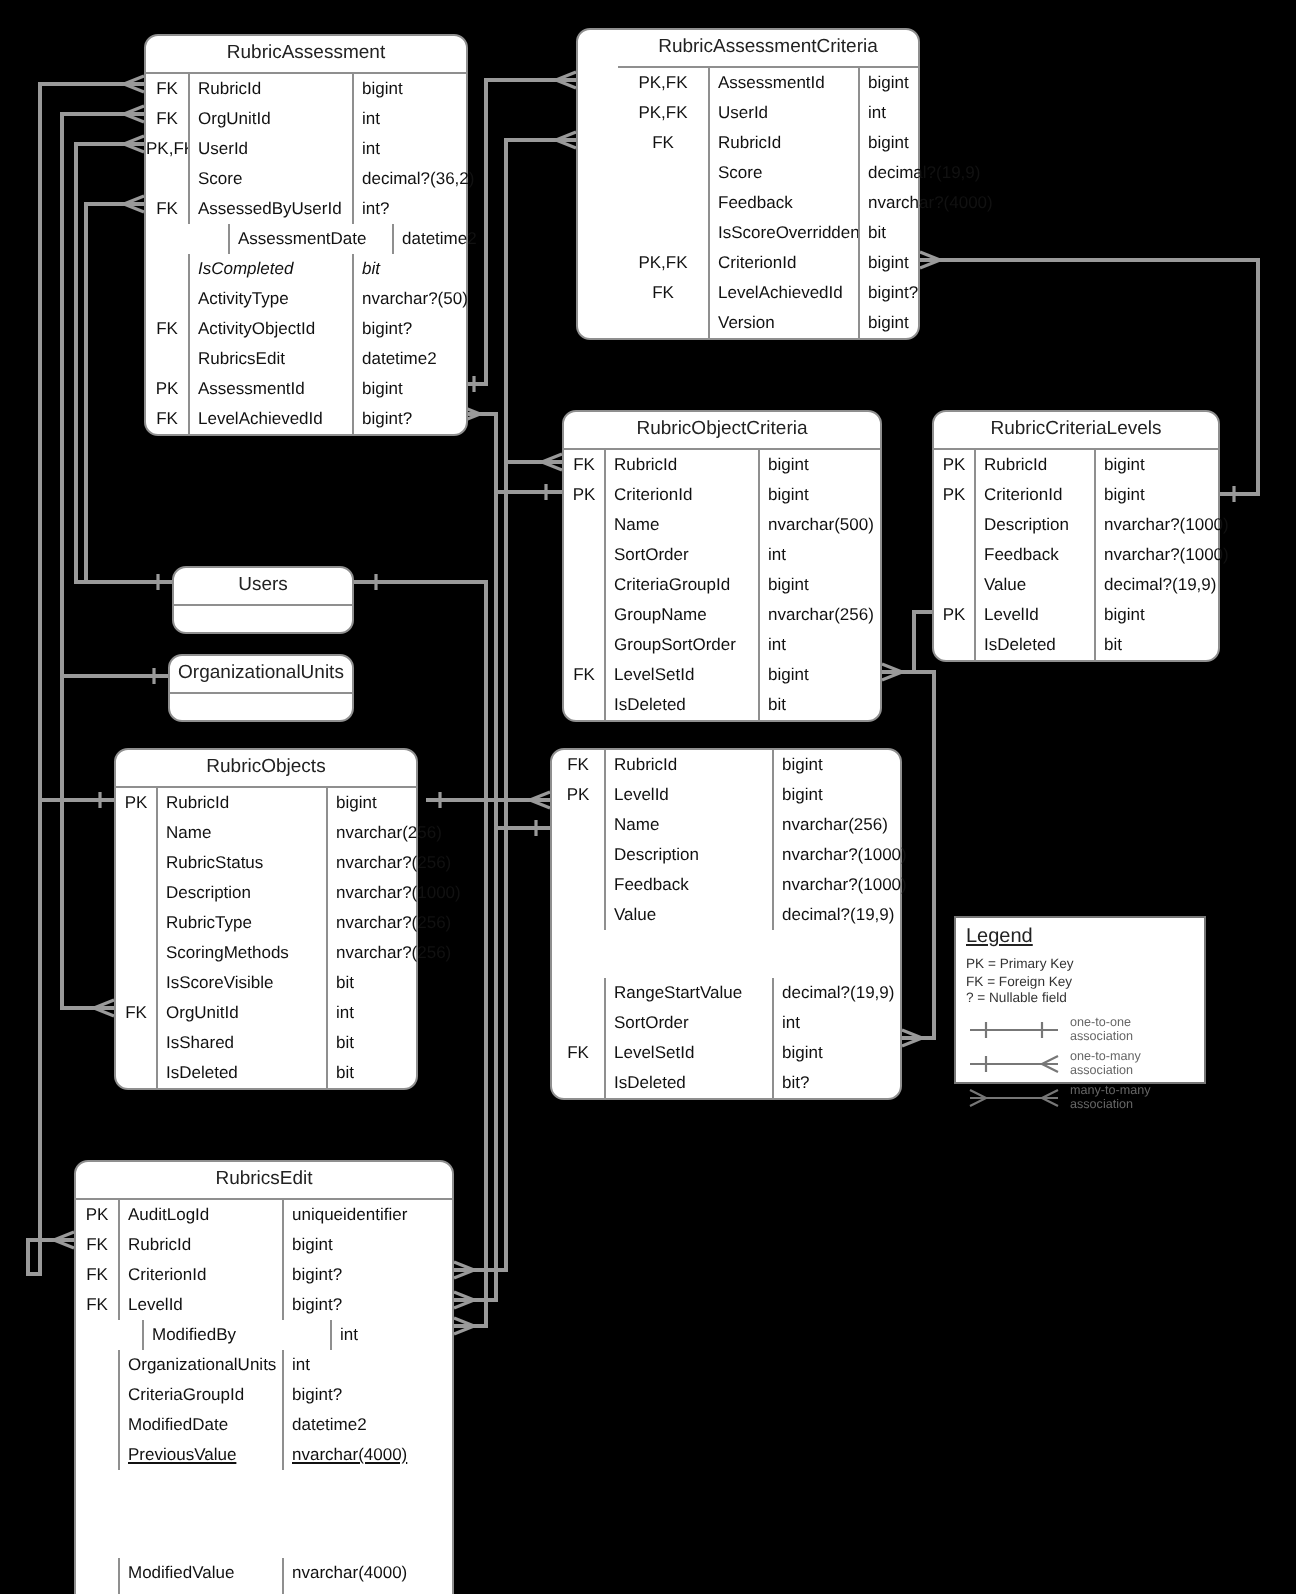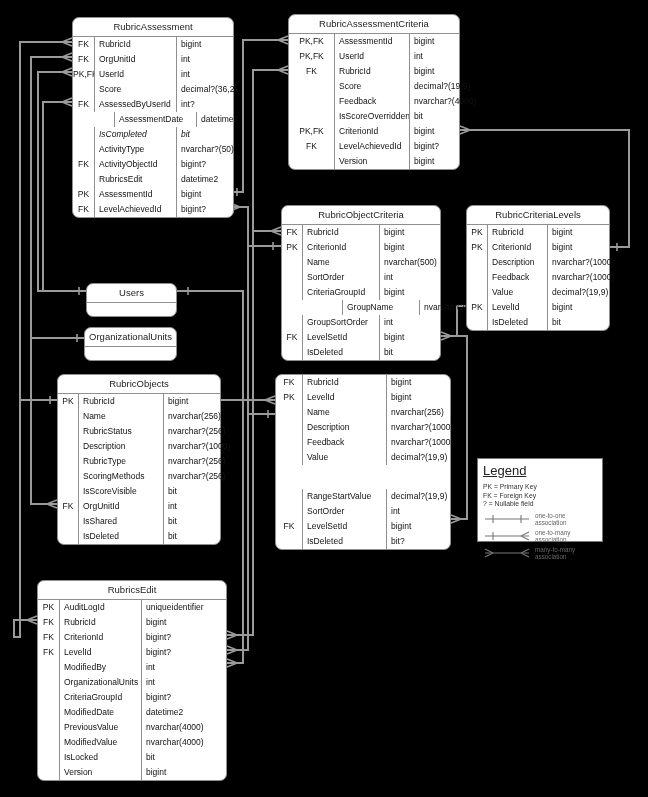--- a/index.html
+++ b/index.html
@@ -24,21 +24,21 @@
   .tbl .rows{position:relative;}
   .tbl .row{display:grid;height:15px;line-height:15px;}
   .tbl .row .k{text-align:center;overflow:hidden;}
   .tbl .row .n{border-left:1px solid #8f8f8f;padding-left:4px;}
   .tbl .row .t{border-left:1px solid #8f8f8f;padding-left:4px;}
   .tbl .empty{height:13px;}
   .legend{
     position:absolute;z-index:2;background:#fff;border:1px solid #777;
     box-sizing:border-box;color:#333;padding:4px 5px;
   }
-  .legend .ltitle{font-size:13px;text-decoration:underline;display:block;margin-bottom:5px;color:#222;}
+  .legend .ltitle{font-size:10px;text-decoration:underline;display:block;margin-bottom:5px;color:#222;}
   .legend .lkey{font-size:6.8px;line-height:8.5px;color:#333;}
   .legend .lassoc{display:flex;align-items:center;margin-top:3px;}
   .legend .lassoc svg{flex:0 0 auto;margin-right:4px;}
   .legend .lassoc span{font-size:6.3px;color:#666;}
 </style>
 </head>
 <body>
 
 <div id="canvas">
 
@@ -166,21 +166,21 @@
             <div class="n">AssessmentId</div>
             <div class="t">bigint</div>
           </div>
           <div class="row" style="grid-template-columns: 21px 82px 1fr;">
             <div class="k">FK</div>
             <div class="n">LevelAchievedId</div>
             <div class="t">bigint?</div>
           </div>
         </div>
       </div>
-      <div class="tbl" style="left: 288px; top: 14px; width: 172px;">
+      <div class="tbl" style="left: 288px; top: 14px; width: 172px; padding-left: 20px;">
         <div class="title">RubricAssessmentCriteria</div>
         <div class="rows">
           <div class="row" style="grid-template-columns: 45px 75px 1fr;">
             <div class="k">PK,FK</div>
             <div class="n">AssessmentId</div>
             <div class="t">bigint</div>
           </div>
           <div class="row" style="grid-template-columns: 45px 75px 1fr;">
             <div class="k">PK,FK</div>
             <div class="n">UserId</div>
@@ -244,21 +244,21 @@
           <div class="row" style="grid-template-columns: 20px 77px 1fr;">
             <div class="k"></div>
             <div class="n">SortOrder</div>
             <div class="t">int</div>
           </div>
           <div class="row" style="grid-template-columns: 20px 77px 1fr;">
             <div class="k"></div>
             <div class="n">CriteriaGroupId</div>
             <div class="t">bigint</div>
           </div>
-          <div class="row" style="grid-template-columns: 20px 77px 1fr; padding-left: 40px;">
+          <div class="row" style="grid-template-columns: 20px 77px 1fr;">
             <div class="k"></div>
             <div class="n">GroupName</div>
             <div class="t">nvarchar(256)</div>
           </div>
           <div class="row" style="grid-template-columns: 20px 77px 1fr;">
             <div class="k"></div>
             <div class="n">GroupSortOrder</div>
             <div class="t">int</div>
           </div>
           <div class="row" style="grid-template-columns: 20px 77px 1fr;">
@@ -314,21 +314,21 @@
         </div>
       </div>
       <div class="tbl" style="left: 86px; top: 283px; width: 91px;">
         <div class="title">Users</div>
         <div class="empty"></div>
       </div>
       <div class="tbl" style="left: 84px; top: 327px; width: 93px;">
         <div class="title">OrganizationalUnits</div>
         <div class="empty"></div>
       </div>
-      <div class="tbl" style="left: 57px; top: 374px; width: 164px;">
+      <div class="tbl" style="left: 57px; top: 374px; width: 152px;">
         <div class="title">RubricObjects</div>
         <div class="rows">
           <div class="row" style="grid-template-columns: 20px 85px 1fr;">
             <div class="k">PK</div>
             <div class="n">RubricId</div>
             <div class="t">bigint</div>
           </div>
           <div class="row" style="grid-template-columns: 20px 85px 1fr;">
             <div class="k"></div>
             <div class="n">Name</div>
@@ -446,46 +446,46 @@
           <div class="row" style="grid-template-columns: 21px 82px 1fr;">
             <div class="k">FK</div>
             <div class="n">CriterionId</div>
             <div class="t">bigint?</div>
           </div>
           <div class="row" style="grid-template-columns: 21px 82px 1fr;">
             <div class="k">FK</div>
             <div class="n">LevelId</div>
             <div class="t">bigint?</div>
           </div>
-          <div class="row" style="grid-template-columns: 21px 82px 1fr;">
+          <div class="row" style="grid-template-columns: 21px 82px 1fr; gap: 12px;">
             <div class="k"></div>
             <div class="n">ModifiedBy</div>
             <div class="t">int</div>
           </div>
           <div class="row" style="grid-template-columns: 21px 82px 1fr;">
             <div class="k"></div>
             <div class="n">OrganizationalUnits</div>
             <div class="t">int</div>
           </div>
           <div class="row" style="grid-template-columns: 21px 82px 1fr;">
             <div class="k"></div>
             <div class="n">CriteriaGroupId</div>
             <div class="t">bigint?</div>
           </div>
           <div class="row" style="grid-template-columns: 21px 82px 1fr;">
             <div class="k"></div>
             <div class="n">ModifiedDate</div>
             <div class="t">datetime2</div>
           </div>
-          <div class="row" style="grid-template-columns: 21px 82px 1fr;">
+          <div class="row" style="grid-template-columns: 21px 82px 1fr; text-decoration: underline;">
             <div class="k"></div>
             <div class="n">PreviousValue</div>
             <div class="t">nvarchar(4000)</div>
           </div>
-          <div class="row" style="grid-template-columns: 21px 82px 1fr;">
+          <div class="row" style="grid-template-columns: 21px 82px 1fr; margin-top: 44px;">
             <div class="k"></div>
             <div class="n">ModifiedValue</div>
             <div class="t">nvarchar(4000)</div>
           </div>
           <div class="row" style="grid-template-columns: 21px 82px 1fr;">
             <div class="k"></div>
             <div class="n">IsLocked</div>
             <div class="t">bit</div>
           </div>
           <div class="row" style="grid-template-columns: 21px 82px 1fr;">

